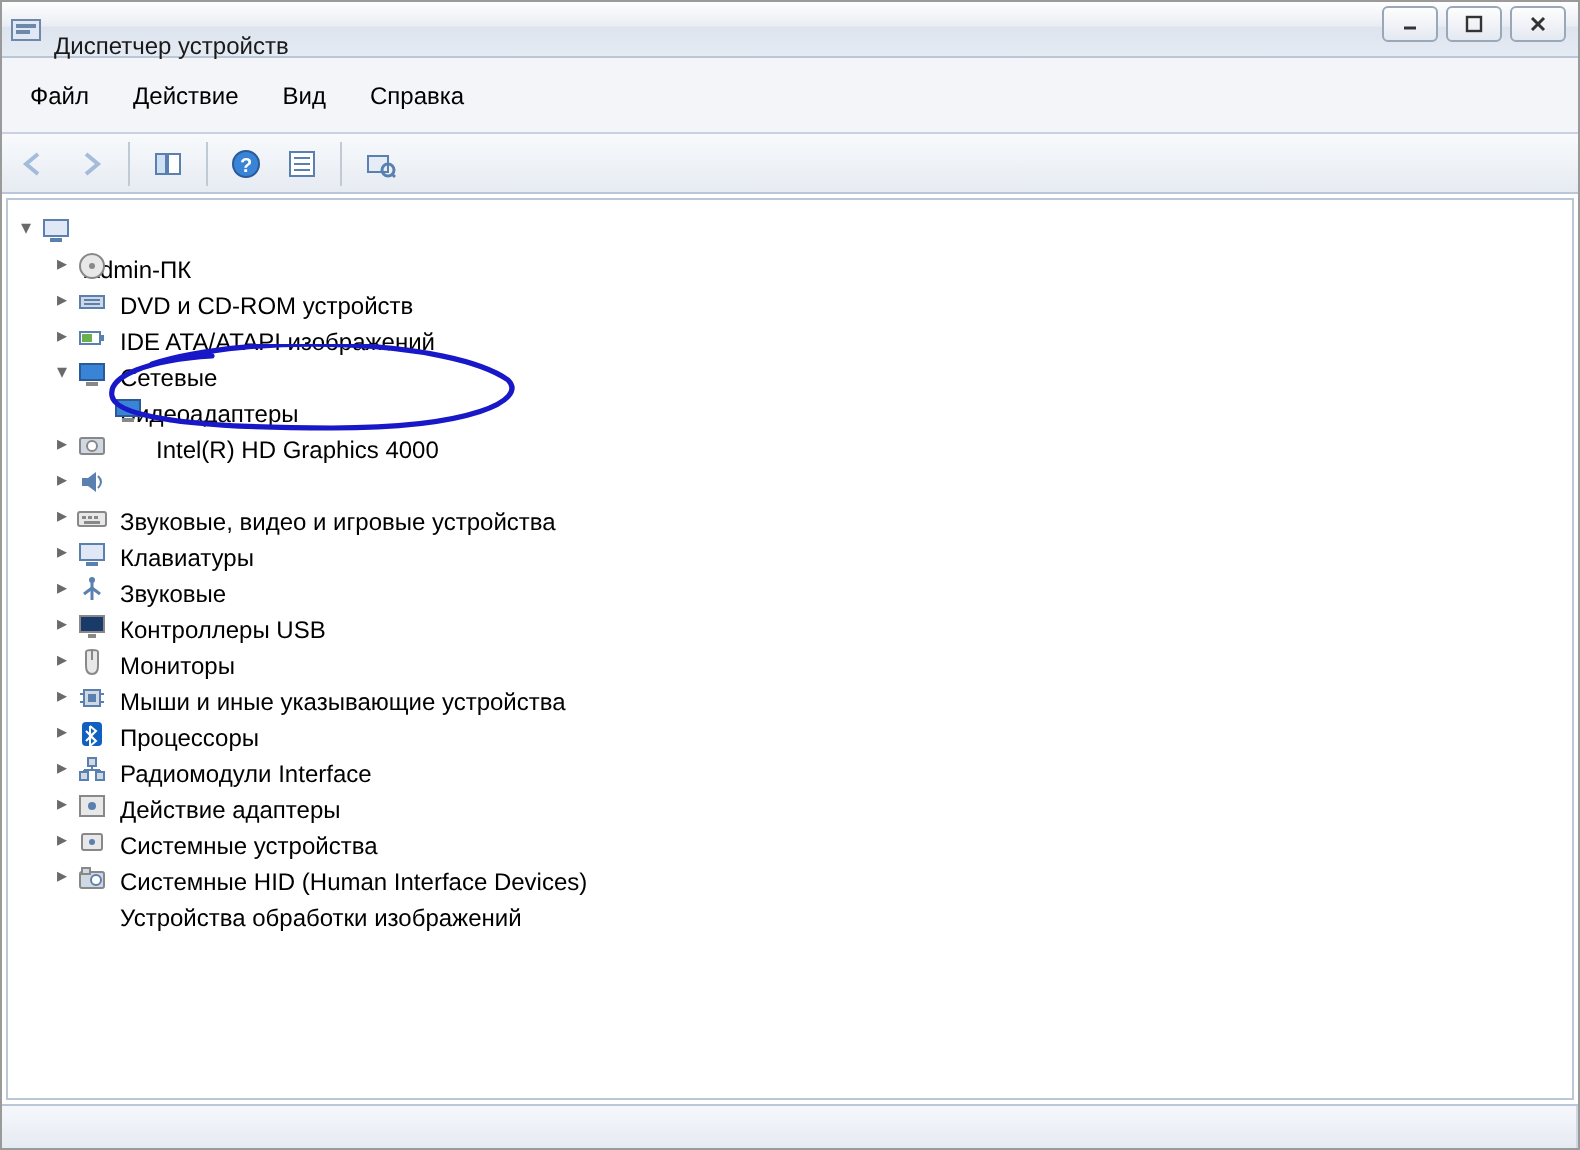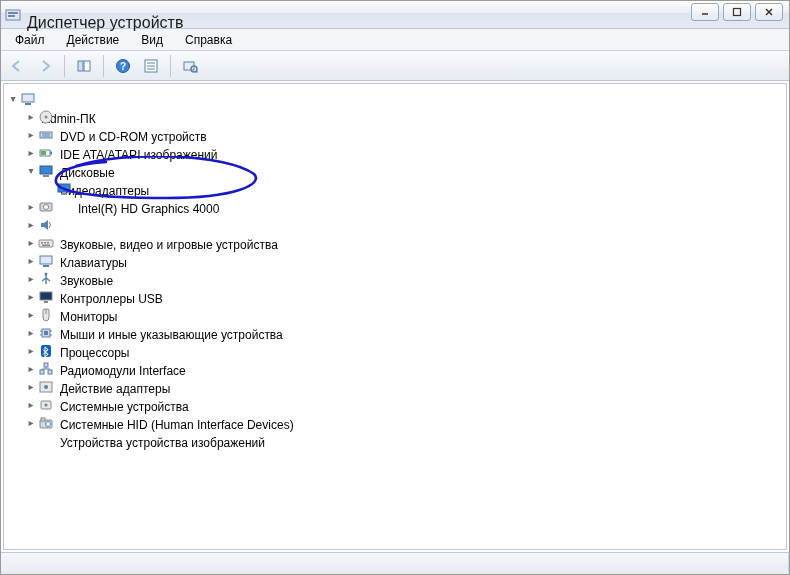--- a/index.html
+++ b/index.html
@@ -20,38 +20,38 @@
   .titlebar {
     height: 28px;
     background: linear-gradient(to bottom, #fefefe, #e9edf3 45%, #dde4ee 46%, #e5ebf3);
     border-bottom: 1px solid #b9c7d9;
     display: flex;
     align-items: center;
     padding: 0 4px;
     position: relative;
   }
   .title-icon { width: 16px; height: 16px; margin-right: 6px; }
-  .title-text { color: #1a1a1a; font-size: 16px; margin-top: 16px; }
+  .title-text { color: #1a1a1a; font-size: 12px; margin-top: 16px; }
   .caption-buttons {
     position: absolute;
     right: 6px; top: 2px;
     display: flex; gap: 4px;
   }
   .caption-btn {
     width: 28px; height: 18px;
     border: 1px solid #9aa7b8;
     border-radius: 3px;
     background: linear-gradient(to bottom,#fdfdfd,#e4e9f1);
     display: flex; align-items: center; justify-content: center;
     font-size: 11px; color: #333;
     cursor: default;
   }
   
   .menubar {
-    height: 22px;
+    height: 38px;
     display: flex;
     align-items: center;
     padding: 0 4px;
     background: #f3f5f9;
     border-bottom: 1px solid #c9d2df;
     gap: 2px;
   }
   .menu-item {
     padding: 2px 10px;
     border-radius: 2px;
@@ -227,21 +227,21 @@
               </svg>
               <span class="node-label">IDE ATA/ATAPI изображений</span>
             </div>
           </li>
           <li>
             <div class="node">
               <span class="arrow">▸</span>
               <svg class="node-icon" viewBox="0 0 16 16">
                 <use href="#i-battery"></use>
               </svg>
-              <span class="node-label">Дисковые</span>
+              <span class="node-label">Сетевые</span>
             </div>
           </li>
           <li>
             <div class="node">
               <span class="arrow">▾</span>
               <svg class="node-icon" viewBox="0 0 16 16">
                 <use href="#i-display"></use>
               </svg>
               <span class="node-label">Видеоадаптеры</span>
             </div>
@@ -363,21 +363,21 @@
               </svg>
               <span class="node-label">Системные HID (Human Interface Devices)</span>
             </div>
           </li>
           <li>
             <div class="node">
               <span class="arrow">▸</span>
               <svg class="node-icon" viewBox="0 0 16 16">
                 <use href="#i-imaging"></use>
               </svg>
-              <span class="node-label">Устройства устройства изображений</span>
+              <span class="node-label">Устройства обработки изображений</span>
             </div>
           </li>
         </ul>
       </li>
     </ul>
 
   <svg class="annotation" viewBox="0 0 220 44">
     <path d="M30 10 C 80 -6, 180 -2, 208 18 C 218 28, 190 42, 120 42 C 60 42, 12 38, 10 26 C 8 16, 28 8, 60 6" fill="none" stroke="#1818c8" stroke-width="2.6" stroke-linecap="round"></path>
   </svg>
 </div>

